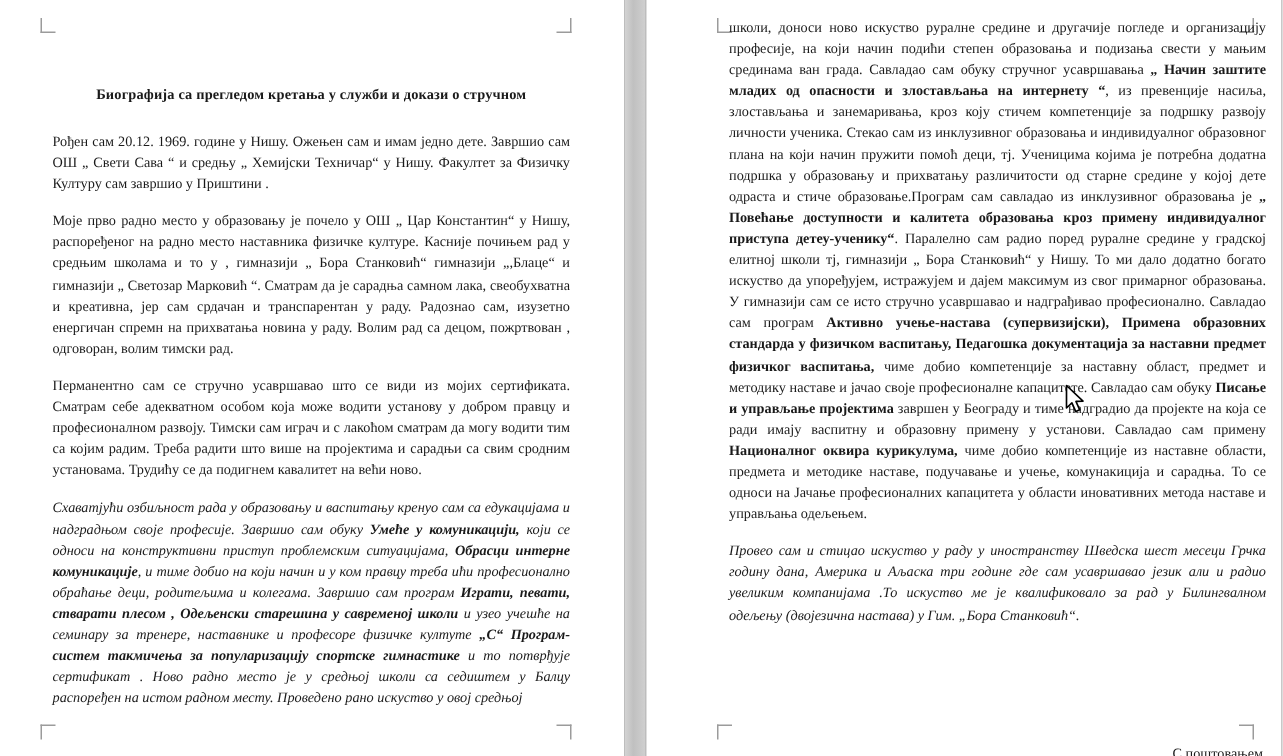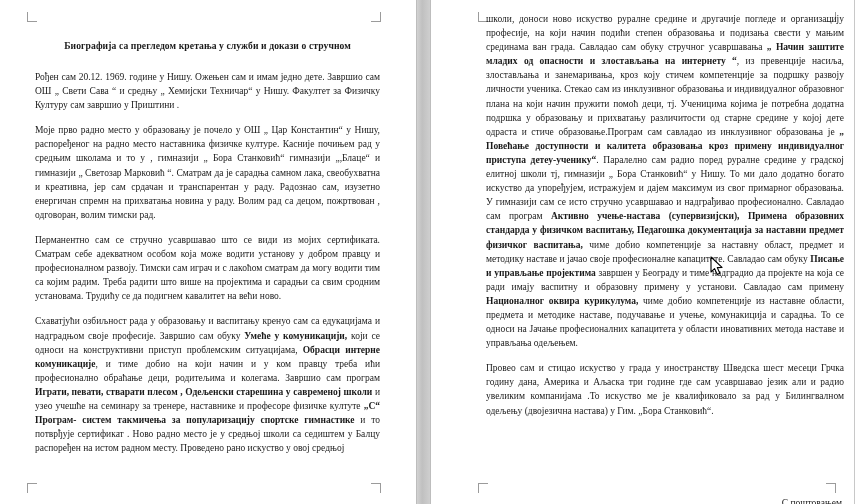--- a/index.html
+++ b/index.html
@@ -68,42 +68,42 @@
     top: 0;
     font-size: 9.5px;
     line-height: 14.1px;
     color: #1a1a1a;
     text-align: justify;
     text-justify: inter-word;
   }
   .page-left .textcol {
     left: 35px;
     width: 345px;
-    padding-top: 38px;
+    padding-top: 56px;
   }
   .page-right .textcol {
     left: 485px;
     width: 358px;
     padding-top: 12px;
   }
   .page-right .textcol { left: 55px; }
 
   .doc-title {
     text-align: center;
     font-weight: bold;
     font-size: 9.6px;
     line-height: 15px;
     margin: 0 0 17px 0;
     letter-spacing: .1px;
   }
   p.para {
     margin: 0 0 11px 0;
     text-align: justify;
   }
-  p.para:last-child { margin-bottom: 0; }
+  p.para:last-child { margin-bottom: 0; font-style: italic; }
   b { font-weight: bold; }
   .signoff {
     margin-top: 78px;
     text-align: right;
     padding-right: 2px;
   }
 
   
   .cursor {
     position: absolute;
@@ -143,21 +143,21 @@
 
   <div class="page page-right">
     <div class="crop tl"></div>
     <div class="crop tr"></div>
     <div class="crop bl"></div>
     <div class="crop br"></div>
 
     <div class="textcol">
       <div id="right-paras">
           <p class="para"><span>школи,  доноси ново искуство руралне средине и другачије погледе и организацију професије, на који начин подићи степен образовања и подизања свести у мањим срединама ван града. Савладао сам  обуку стручног усавршавања  </span><b>„ Начин заштите младих од опасности и злостављања на интернету “</b><span>, из превенције насиља, злостављања и занемаривања,  кроз коју стичем компетенције за подршку развоју личности ученика. Стекао сам  из инклузивног образовања и индивидуалног образовног плана на који начин пружити помоћ деци, тј. Ученицима којима је потребна додатна подршка у образовању и прихватању различитости од старне средине у којој дете одраста и стиче образовање.Програм сам савладао из инклузивног образовања је </span><b>„ Повећање доступности и калитета образовања кроз примену индивидуалног приступа детеу-ученику“</b><span>. Паралелно сам радио поред руралне средине у градској елитној школи тј, гимназији „ Бора Станковић“ у Нишу. То ми дало додатно богато искуство да упоређујем, истражујем и дајем максимум из свог примарног образовања. У гимназији сам се исто стручно усавршавао и надграђивао професионално. Савладао сам програм </span><b>Активно учење-настава (супервизијски), Примена образовних стандарда у физичком васпитању, Педагошка документација за наставни предмет физичког васпитања,</b><span> чиме добио компетенције за наставну област, предмет и методику наставе и јачао своје професионалне капацитете. Савладао сам обуку </span><b>Писање и управљање пројектима</b><span> завршен у Београду и тиме надградио да пројекте на која се ради имају васпитну и образовну примену у установи. Савладао сам примену </span><b>Националног оквира курикулума,</b><span> чиме добио компетенције из наставне области, предмета и методике наставе, подучавање и учење, комунакиција и сарадња. То се односи на Јачање професионалних капацитета у области иновативних метода наставе и управљања одељењем.</span></p>
-          <p class="para"><span>Провео сам и стицао искуство у града у иностранству Шведска шест месеци Грчка годину дана, Америка и Аљаска три године где сам усавршавао језик али и радио увеликим компанијама .То искуство ме је квалификовало за рад у Билингвалном одељењу (двојезична настава) у Гим. „Бора Станковић“.</span></p>
+          <p class="para"><span>Провео сам и стицао искуство у раду у иностранству Шведска шест месеци Грчка годину дана, Америка и Аљаска три године где сам усавршавао језик али и радио увеликим компанијама .То искуство ме је квалификовало за рад у Билингвалном одељењу (двојезична настава) у Гим. „Бора Станковић“.</span></p>
         </div>
       <div class="signoff">С поштовањем</div>
     </div>
   </div>
 
 </div>
 
 <svg class="cursor" viewBox="0 0 14 20" style="left: 710px; top: 256px;">
   <polygon points="1,1 1,16 4.6,12.6 7.2,18.4 9.8,17.2 7.3,11.6 12,11.4" fill="#ffffff" stroke="#000000" stroke-width="1.1" stroke-linejoin="round"></polygon>
 </svg>

